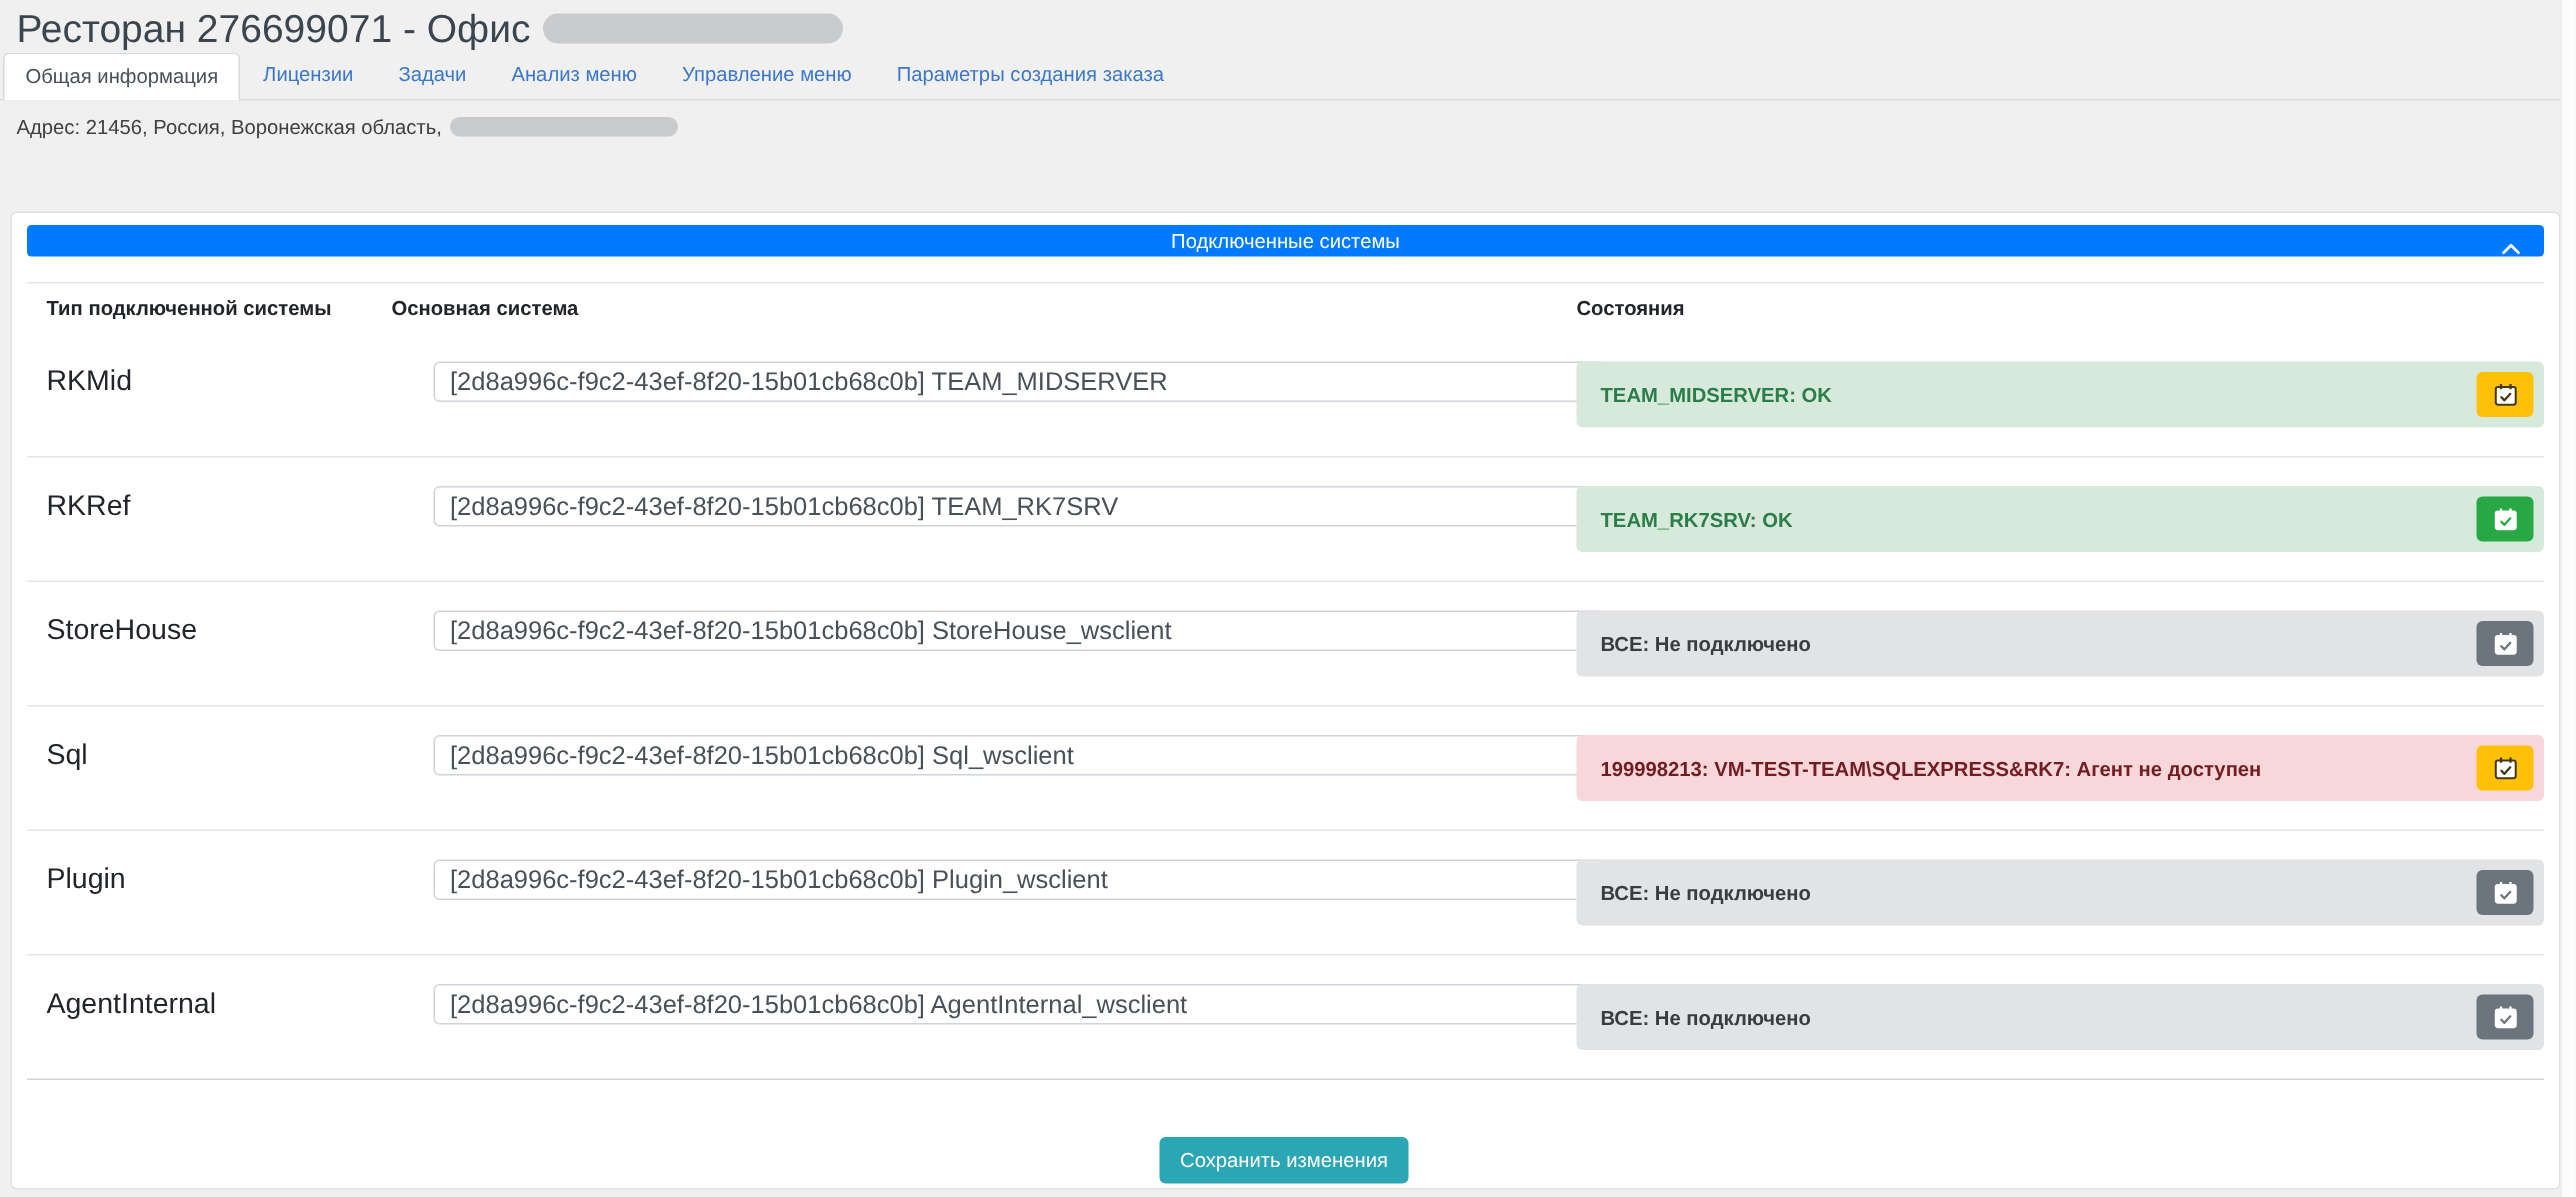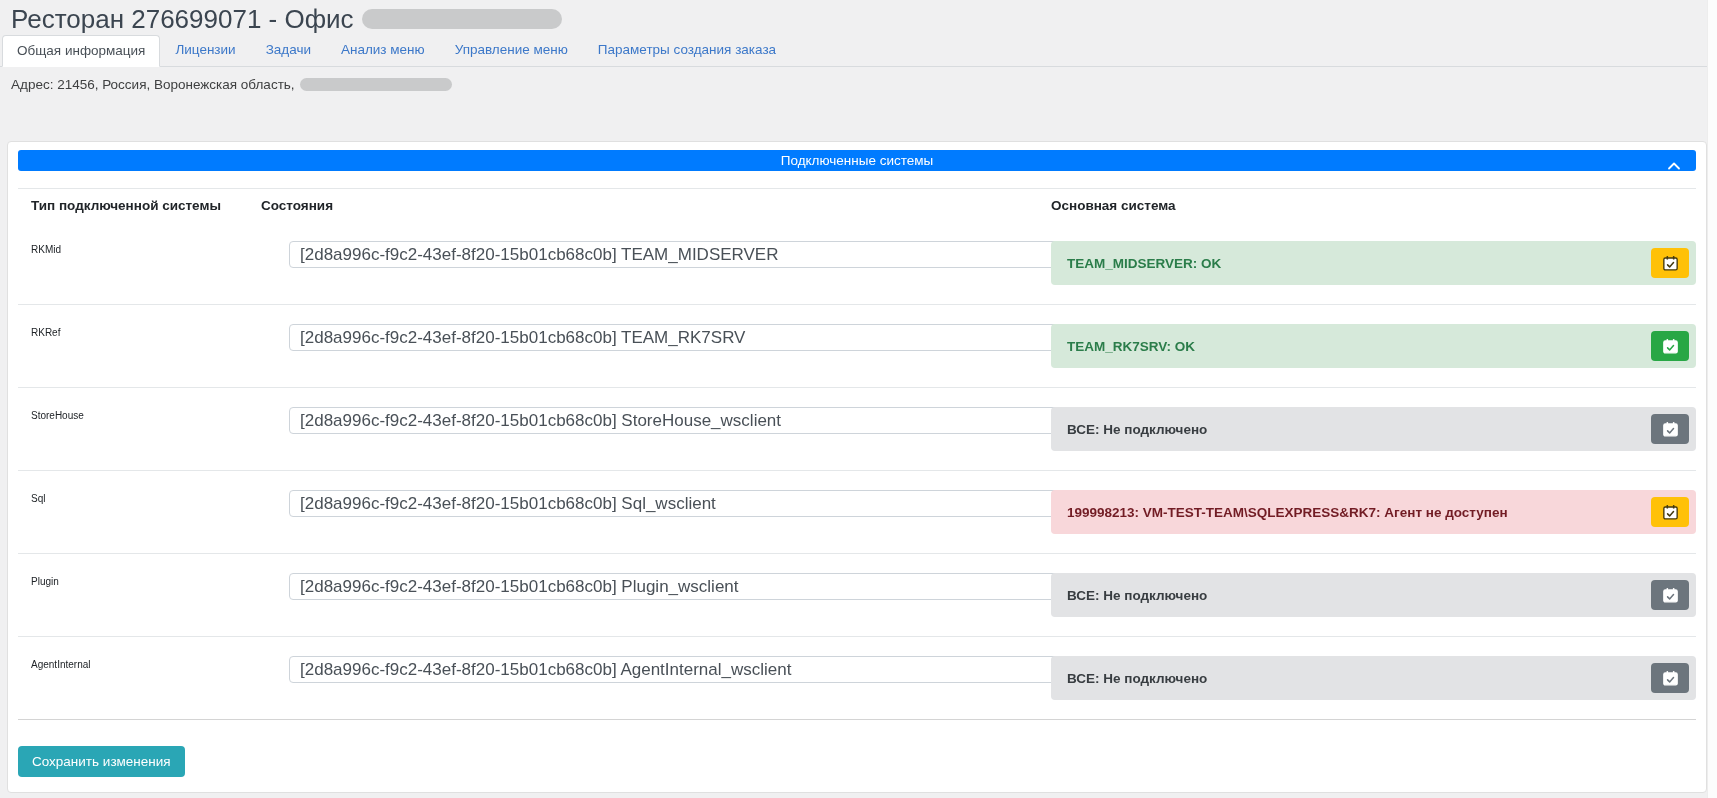--- a/index.html
+++ b/index.html
@@ -28,40 +28,40 @@
     background: var(--header-blue, #007bff); color: #fff; font-size: 13.5px;
     display: flex; align-items: center; justify-content: center; }
   .panel-header .chev { position: absolute; right: 14px; top: 8px; width: 16px; height: 16px; }
 
   .systems-table { margin-top: 17px; border-top: 1px solid #e4e7e9; }
   .thead, .trow { display: grid; grid-template-columns: 222px 782px 1fr; column-gap: 8px; padding-left: 13px; }
   .thead { padding-top: 9px; padding-bottom: 9px; font-size: 13.5px; font-weight: bold; color: #212529; }
   .trow { padding-top: 19px; padding-bottom: 19px; align-items: start; }
   .trow + .trow { border-top: 1px solid #e4e7e9; }
 
-  .type-label { font-size: 10px; color: #212529; padding-top: 3px; }
+  .type-label { font-size: 19px; color: #212529; padding-top: 3px; }
 
   .select { width: 100%; height: 27px; border: 1px solid #ced4da; border-radius: 4px; background: #fff;
     display: flex; align-items: center; justify-content: space-between; padding: 0 9px 0 10px;
     font-size: 17px; color: #495057; cursor: pointer; margin-left: 28px; }
   .select .arrows { flex: 0 0 auto; margin-left: 8px; display: flex; }
 
   .status { height: 44px; border-radius: 4px; display: flex; align-items: center; justify-content: space-between;
     padding: 0 7px 0 16px; font-size: 13.5px; font-weight: bold; }
   .status--success   { background: var(--success-bg, #d6e9da);   color: var(--success-text, #2b7d4a); }
   .status--danger    { background: var(--danger-bg, #f8d7da);    color: var(--danger-text, #721c24); }
   .status--secondary { background: var(--secondary-bg, #e2e3e5); color: var(--secondary-text, #383d41); }
 
   .cal-btn { width: 38px; height: 30px; border: none; border-radius: 4px; padding: 0; cursor: pointer;
     display: flex; align-items: center; justify-content: center; }
   .btn--warning   { background: var(--warning-btn, #ffc107);   color: #43390d; --check: #43390d; }
   .btn--success   { background: var(--success-btn, #28a745);   color: #fff; --check: var(--success-btn, #28a745); }
   .btn--secondary { background: var(--secondary-btn, #6c757d); color: #fff; --check: var(--secondary-btn, #6c757d); }
 
-  .footer { border-top: 1px solid #d4d4d4; padding-top: 26px; display: flex; justify-content: flex-start; }
+  .footer { border-top: 1px solid #d4d4d4; padding-top: 38px; display: flex; justify-content: center; }
   .save-btn { background: var(--save-btn, #2aa6b5); color: #fff; border: none; border-radius: 4px;
     height: 31px; padding: 0 14px; font-size: 13.5px; cursor: pointer; margin-right: 2px; }
 
   .scroll-strip { position: absolute; right: 0; top: 0; width: 10px; height: 100%;
     background: #fcfcfc; border-left: 1px solid #ededed; z-index: 5; }
 </style>
 </head>
 <body>
 
 <div class="screen">
@@ -90,22 +90,22 @@
     <div class="panel-header">
       <span>Подключенные системы</span>
       <svg class="chev" viewBox="0 0 16 16">
         <path d="M3 10.5 L8 5.5 L13 10.5" fill="none" stroke="#ffffff" stroke-width="1.8" stroke-linecap="round" stroke-linejoin="round"></path>
       </svg>
     </div>
 
     <div class="systems-table">
       <div class="thead">
         <span>Тип подключенной системы</span>
+        <span>Основная система</span>
         <span>Состояния</span>
-        <span>Основная система</span>
       </div>
       <div>
           <div class="trow">
     <div class="type-label">RKMid</div>
     <div>
       <div class="select" role="combobox">
         <span>[2d8a996c-f9c2-43ef-8f20-15b01cb68c0b] TEAM_MIDSERVER</span>
         <span class="arrows">
           <svg width="9" height="15" viewBox="0 0 10 16">
             <path d="M5 1 L8.6 5.6 H1.4 Z" fill="#4a4a4a"></path>

